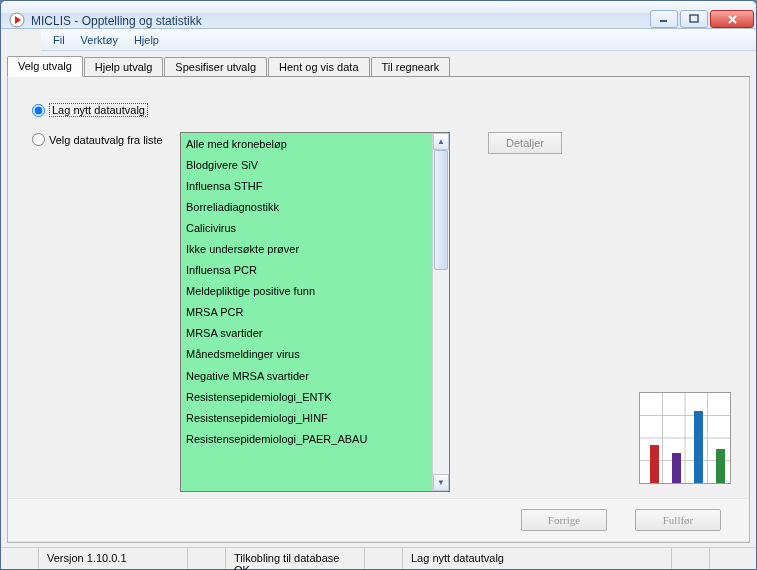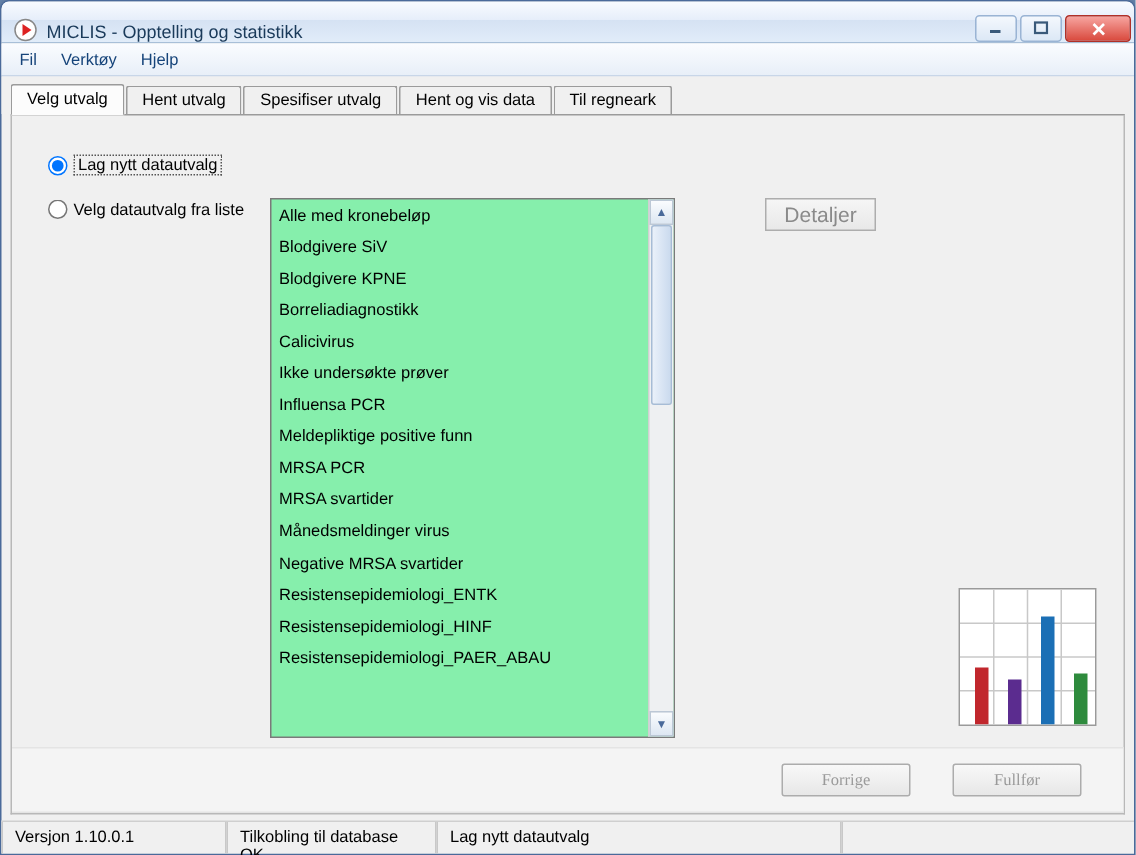--- a/index.html
+++ b/index.html
@@ -51,20 +51,21 @@
     border-color:#b03028; color:#fff; width:44px;
   }
   .win-btn.close svg { stroke:#fff; }
   
   .menubar {
     height: 22px;
     background: linear-gradient(to bottom,#fafcff,#e8eff8);
     border-bottom: 1px solid #c8d6e8;
     display:flex; align-items:center;
     padding: 0 4px;
+    margin-left: 40px;
   }
   .menu-item {
     padding: 3px 8px;
     color:#16447a;
     cursor:pointer;
   }
   
   .tabbar {
     display:flex;
     align-items:center;
@@ -147,28 +148,28 @@
   .sb-track { flex:1; position:relative; }
   .sb-thumb {
     position:absolute; left:1px; right:1px; top:0; height:120px;
     background:linear-gradient(to right,#eaf1fa,#cadaee);
     border:1px solid #a6bcd6;
     border-radius:2px;
     cursor:pointer;
   }
   .detail-btn {
     position:absolute;
-    left:502px; top:55px;
+    left:480px; top:55px;
     width:74px; height:22px;
     border:1px solid #adadad;
     background:linear-gradient(to bottom,#f6f6f6,#e8e8e8);
     color:#8a8a8a;
     text-align:center;
     line-height:20px;
-    font-size:14px;
+    font-size:11px;
     text-decoration: underline dotted transparent;
   }
   .chart-box {
     position:absolute;
     right:18px; bottom:14px;
     width:92px; height:92px;
     border:1px solid #9a9a9a;
     background:#fff;
   }
   .chart-grid {
@@ -201,20 +202,21 @@
     display:flex;
     border-top:1px solid #cfcfcf;
     background:#f0f0f0;
   }
   .status-cell {
     padding:4px 8px;
     border:1px solid #c8c8c8;
     border-top:none;
     border-bottom:none;
     flex: none;
+    margin-left: 37px;
   }
   .status-cell:nth-child(1){ width:150px; }
   .status-cell:nth-child(2){ width:140px; }
   .status-cell:nth-child(3){ width:270px; }
   .status-cell:last-child { flex:1; border-right:none;}
 </style>
 </head>
 <body>
 
 <div class="window">
@@ -248,21 +250,21 @@
   </div>
 
   <div class="menubar">
     <div class="menu-item">Fil</div>
     <div class="menu-item">Verktøy</div>
     <div class="menu-item">Hjelp</div>
   </div>
 
   <div class="tabbar">
     <div class="tab active">Velg utvalg</div>
-    <div class="tab">Hent utvalg</div>
+    <div class="tab">Hjelp utvalg</div>
     <div class="tab">Spesifiser utvalg</div>
     <div class="tab">Hent og vis data</div>
     <div class="tab">Til regneark</div>
   </div>
 
   <div class="content-frame">
     <div class="main-area">
 
       <div class="radio-row" style="left:24px; top:26px;">
         <input type="radio" name="sel" checked="" style="">
@@ -271,21 +273,21 @@
 
       <div class="radio-row" style="left:24px; top:56px;">
         <input type="radio" name="sel" style="">
         <span>Velg datautvalg fra liste</span>
       </div>
 
       <div class="listbox-wrap">
         <div class="listbox" id="listbox">
             <div class="listbox-item">Alle med kronebeløp</div>
             <div class="listbox-item">Blodgivere SiV</div>
-            <div class="listbox-item">Blodgivere KPNE</div>
+            <div class="listbox-item">Influensa STHF</div>
             <div class="listbox-item">Borreliadiagnostikk</div>
             <div class="listbox-item">Calicivirus</div>
             <div class="listbox-item">Ikke undersøkte prøver</div>
             <div class="listbox-item">Influensa PCR</div>
             <div class="listbox-item">Meldepliktige positive funn</div>
             <div class="listbox-item">MRSA PCR</div>
             <div class="listbox-item">MRSA svartider</div>
             <div class="listbox-item">Månedsmeldinger virus</div>
             <div class="listbox-item">Negative MRSA svartider</div>
             <div class="listbox-item">Resistensepidemiologi_ENTK</div>

